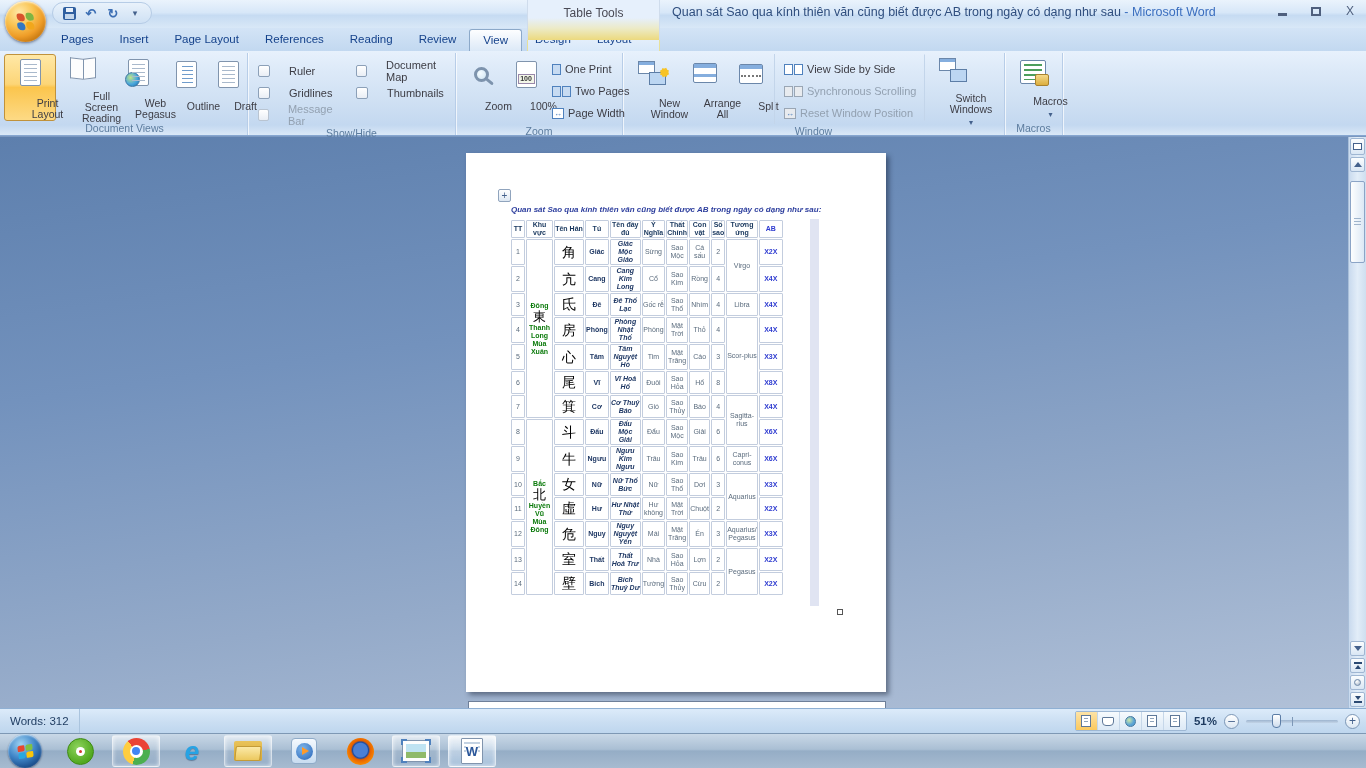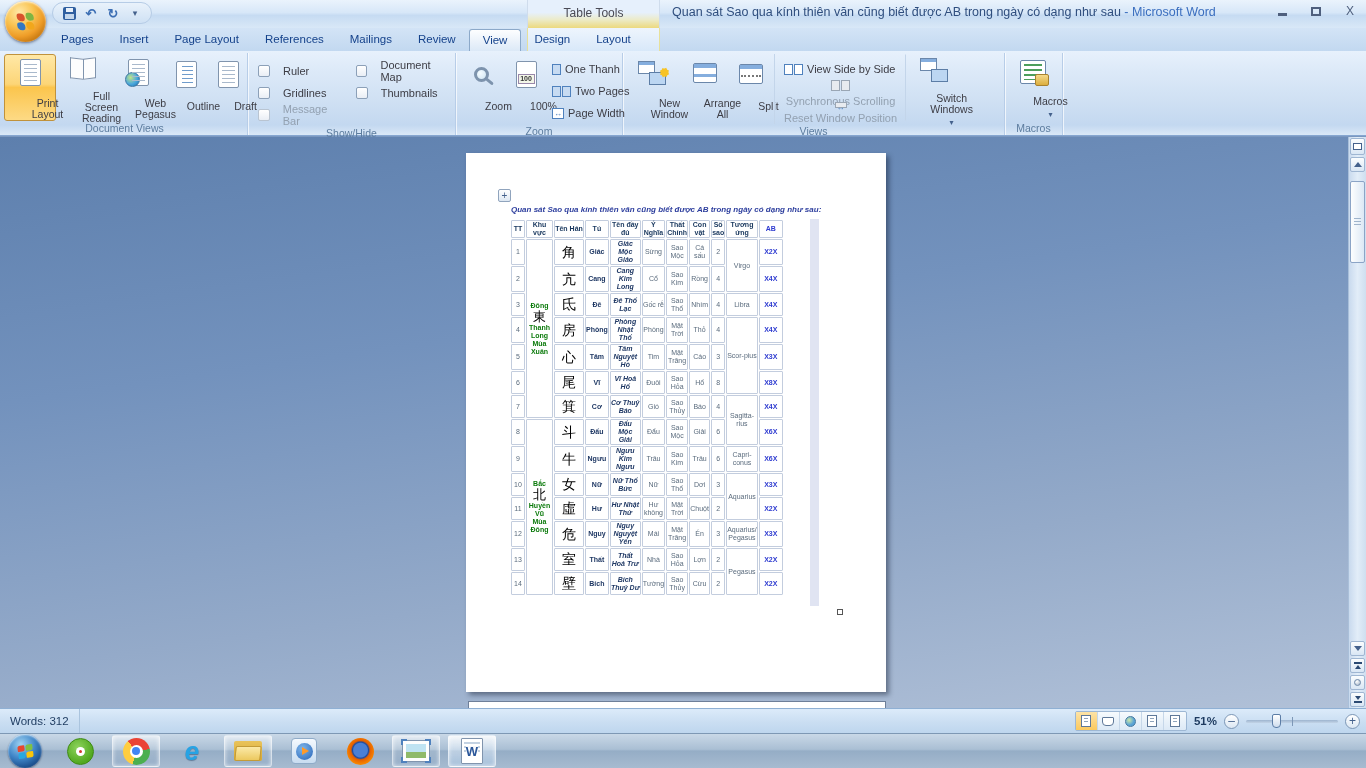--- a/index.html
+++ b/index.html
@@ -17,21 +17,21 @@
   .orb-logo i { border-radius:2px 5px 2px 5px; }
   .qat { position:absolute; left:52px; top:2px; display:flex; align-items:center; gap:6px; height:22px;
     padding:0 8px; background:linear-gradient(#e9f2fb,#cfe1f4); border:1px solid #b6cce6; border-radius:11px; }
   .qat-btn { width:16px; height:16px; display:flex; align-items:center; justify-content:center; cursor:default; }
   .floppy { width:13px; height:13px; background:#2f5fa0; border-radius:2px; position:relative; }
   .floppy::before { content:""; position:absolute; top:1px; left:3px; width:7px; height:4px; background:#e8f0fa; }
   .floppy::after { content:""; position:absolute; bottom:1px; left:2px; width:9px; height:5px; background:#c3d6ec; }
   .glyph-undo::after { content:"↶"; color:#3d6fb4; font-size:13px; font-weight:bold; }
   .glyph-redo::after { content:"↻"; color:#3d6fb4; font-size:13px; font-weight:bold; }
   .glyph-ddsm::after { content:"▾"; color:#44618c; font-size:9px; }
-  .ctx-group { position:absolute; left:527px; top:0; width:133px; height:28px; text-align:center;
+  .ctx-group { position:absolute; left:527px; top:0; width:133px; height:40px; text-align:center;
     background:linear-gradient(#e6f0fc 0 45%, #ecebc9 70%, #ecd97e 100%);
     border-left:1px solid #cfdcec; border-right:1px solid #cfdcec; color:#4a4a55; font-size:12px; line-height:26px; }
   .win-title { position:absolute; left:672px; top:5px; font-size:12.5px; color:#2f4e7e; white-space:nowrap; }
   .win-title .app { color:#3a6ebf; }
   .winbtns { position:absolute; right:8px; top:4px; display:flex; gap:18px; color:#4e5f7d; }
   .winbtn { width:16px; height:14px; display:flex; align-items:center; justify-content:center; font-size:12px; }
   .min-g { width:9px; height:3px; background:#4e5f7d; margin-top:6px; }
   .rst-g { width:10px; height:9px; border:2px solid #4e5f7d; }
 
   
@@ -62,28 +62,28 @@
   .icon-globe { position:absolute; left:-4px; bottom:-2px; width:15px; height:15px; border-radius:50%;
     background:radial-gradient(circle at 35% 35%, #bfe488, #4aa7dd 55%, #1b6fae); border:1px solid #3c76a3; }
   .icon-outline::after { background:repeating-linear-gradient(to bottom, #6f9ccc 0 1px, transparent 1px 4px); left:5px; }
   .icon-mag { width:15px; height:15px; border:3px solid #7d93ad; border-radius:50%;
     background:radial-gradient(circle at 35% 35%, #f4fbff, #cfe4f2); position:relative; }
   .icon-mag::after { content:""; position:absolute; width:9px; height:3px; background:#7d93ad; right:-8px; bottom:-4px; transform:rotate(40deg); border-radius:2px; }
   .icon-100 { width:21px; height:27px; background:#fff; border:1px solid #8094ad; border-radius:2px; position:relative; }
   .icon-100::after { content:"100"; position:absolute; bottom:3px; left:1px; right:1px; font-size:7px; font-weight:bold;
     color:#333; background:#f3f6e8; border:1px solid #98a; line-height:8px; }
   .smallrow { display:flex; align-items:center; gap:4px; height:22px; font-size:11px; color:#3c3c44; white-space:nowrap; padding:0 4px; }
-  .smallrow.dis { color:#93a1b1;flex-direction:column; }
+  .smallrow.dis { color:#93a1b1; }
   .mini-page { width:9px; height:11px; background:#fff; border:1px solid #4f81bd; }
   .mini-page.fill { background:#c7dbf2; }
   .mini-2 { display:flex; gap:1px; }
   .mini-wide { width:12px; height:11px; background:#fff; border:1px solid #4f81bd; position:relative; }
   .mini-wide::after { content:"↔"; position:absolute; top:0; left:1px; font-size:8px; color:#4f81bd; }
   .gray .mini-page, .gray .mini-wide { border-color:#9aa6b4; background:#e8ebef; }
-  .chkrow { display:flex; align-items:center; gap:13px; height:22px; font-size:11px; color:#3c3c44; }
+  .chkrow { display:flex; align-items:center; gap:19px; height:22px; font-size:11px; color:#3c3c44; }
   .chk { width:12px; height:12px; background:linear-gradient(#fff,#e9eef5); border:1px solid #8ca0b8; border-radius:2px; }
   .chkrow.dis { color:#93a1b1; }
   .chkrow.dis .chk { border-color:#b9c4d1; }
   .icon-win { width:24px; height:20px; background:#fff; border:1px solid #6b87aa; border-radius:2px; position:relative; }
   .icon-win::before { content:""; position:absolute; top:0; left:0; right:0; height:4px; background:#85aede; }
   .icon-win.arr::after { content:""; position:absolute; top:10px; left:0; right:0; height:3px; background:#85aede; }
   .icon-win.split::after { content:""; position:absolute; top:10px; left:1px; right:1px; border-top:2px dotted #777; }
   .icon-2win { width:28px; height:24px; position:relative; }
   .icon-2win .b { position:absolute; left:0; top:0; width:17px; height:13px; background:#fff; border:1px solid #6b87aa; }
   .icon-2win .b::before { content:""; position:absolute; top:0; left:0; right:0; height:3px; background:#85aede; }
@@ -263,21 +263,21 @@
     </div>
   </div>
 
   <div class="tabrow">
     <div class="ctx-tabsbg"></div>
     <span id="tabs-mount" style="display:flex;">
         <div class="tab">Pages</div>
         <div class="tab">Insert</div>
         <div class="tab">Page Layout</div>
         <div class="tab">References</div>
-        <div class="tab">Mailings</div>
+        <div class="tab">Reading</div>
         <div class="tab">Review</div>
         <div class="tab active">View</div>
         <div class="tab">Design</div>
         <div class="tab">Layout</div>
       </span>
   </div>
 
   <div class="ribbon">
 
     <div class="rgroup" style="width:246px">
@@ -361,21 +361,21 @@
         </div>
         <div class="bigbtn" style="width:44px">
           <div class="icon32">
               <div class="icon-100"></div>
             </div>
           <div class="lbl">100%</div>
         </div>
         <div style="padding-top:4px">
           <div class="smallrow">
               <span class="mini-page fill"></span>
-              <span>One Thanh</span>
+              <span>One Print</span>
             </div>
           <div class="smallrow">
               <span class="mini-2">
                 <span class="mini-page fill"></span>
                 <span class="mini-page fill"></span>
               </span>
               <span>Two Pages</span>
             </div>
           <div class="smallrow">
               <span class="mini-wide"></span>
@@ -433,21 +433,21 @@
         <div class="bigbtn dd" style="width:58px; border-left:1px solid #c3d5ea; margin-left:4px; border-radius:0;">
           <div class="icon32">
               <div class="icon-2win">
                 <div class="b"></div>
                 <div class="f"></div>
               </div>
             </div>
           <div class="lbl">Switch Windows</div>
         </div>
       </div>
-      <div class="rgroup-label">Views</div>
+      <div class="rgroup-label">Window</div>
     </div>
 
     <div class="rgroup" style="width:58px">
       <div class="rgroup-body">
         <div class="bigbtn dd" style="width:52px">
           <div class="icon32">
               <div class="icon-macro"></div>
             </div>
           <div class="lbl">Macros</div>
         </div>

